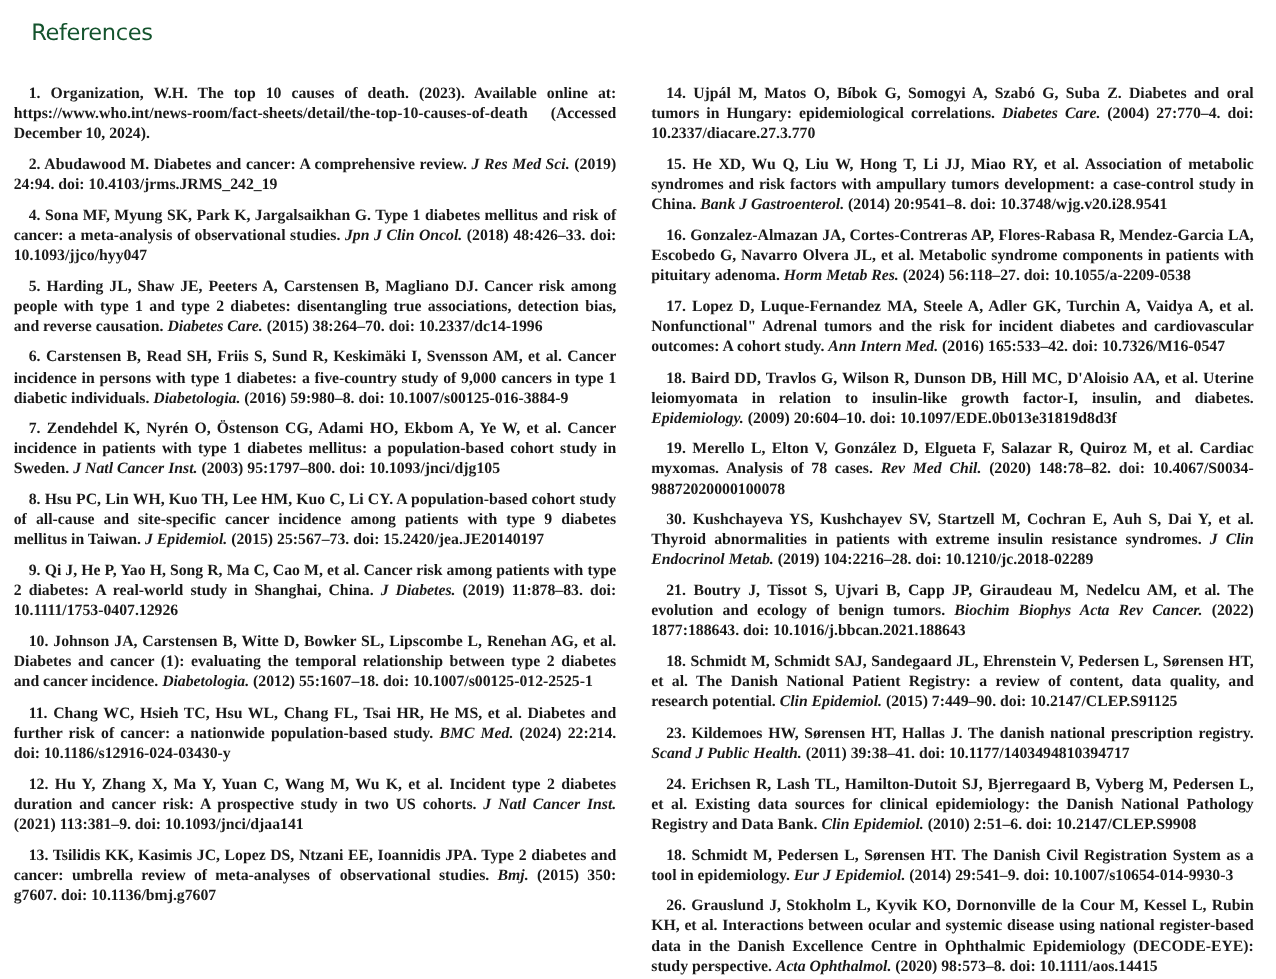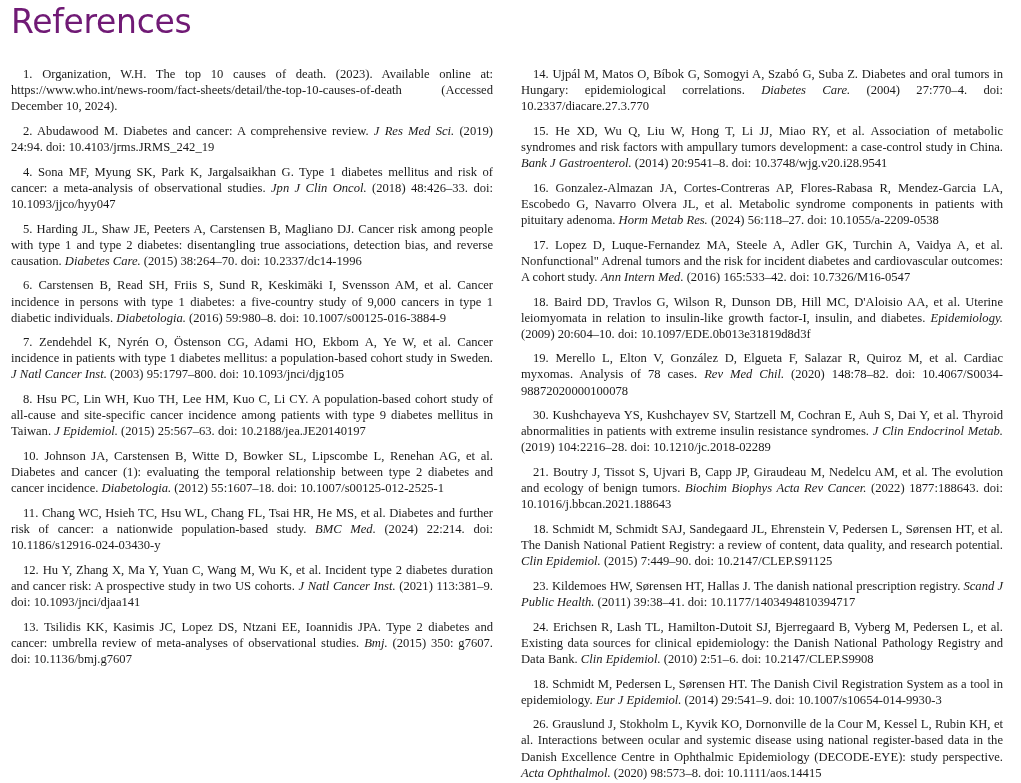--- a/index.html
+++ b/index.html
@@ -1,46 +1,47 @@
 <!DOCTYPE html>
 <html><head>
 <meta charset="utf-8">
 <style>
   html, body { margin: 0; padding: 0; background: #ffffff; }
   body { width: 1021px; height: 783px; overflow: hidden; position: relative; }
   .heading {
     position: absolute; left: 11px; top: 2px;
     font-family: "DejaVu Sans", "Liberation Sans", sans-serif;
-    font-size: 33px; color: #701a75; font-weight: normal; letter-spacing: -0.3px;
-    margin: 0;
+    font-size: 18px; color: #14532d; font-weight: normal; letter-spacing: -0.3px;
+    margin: 14px;
   }
   .col {
     position: absolute; top: 66px; width: 482px;
     font-family: "Liberation Serif", "DejaVu Serif", serif;
     font-size: 12.6px; line-height: 16.1px; color: #1a1a1a;
     text-align: justify;
   }
   .col.left { left: 11px; }
   .col.right { left: 521px; }
-  .ref { margin: 0 0 8.6px 0; text-indent: 12px; word-wrap: break-word; }
+  .ref { margin: 0 0 8.6px 0; text-indent: 12px; word-wrap: break-word; font-weight: bold; }
   .ref .j { font-style: italic; }
 </style>
 </head>
 <body>
 
 <h1 class="heading">References</h1>
 
 <div class="col left" id="col-left">
     <p class="ref"><span>1.</span> <span>Organization, W.H. The top 10 causes of death. (2023). Available online at: https://www.who.int/news-room/fact-sheets/detail/the-top-10-causes-of-death (Accessed December 10, 2024).</span><span class="j"></span><span></span></p>
     <p class="ref"><span>2.</span> <span>Abudawood M. Diabetes and cancer: A comprehensive review. </span><span class="j">J Res Med Sci.</span><span> (2019) 24:94. doi: 10.4103/jrms.JRMS_242_19</span></p>
     <p class="ref"><span>4.</span> <span>Sona MF, Myung SK, Park K, Jargalsaikhan G. Type 1 diabetes mellitus and risk of cancer: a meta-analysis of observational studies. </span><span class="j">Jpn J Clin Oncol.</span><span> (2018) 48:426–33. doi: 10.1093/jjco/hyy047</span></p>
     <p class="ref"><span>5.</span> <span>Harding JL, Shaw JE, Peeters A, Carstensen B, Magliano DJ. Cancer risk among people with type 1 and type 2 diabetes: disentangling true associations, detection bias, and reverse causation. </span><span class="j">Diabetes Care.</span><span> (2015) 38:264–70. doi: 10.2337/dc14-1996</span></p>
     <p class="ref"><span>6.</span> <span>Carstensen B, Read SH, Friis S, Sund R, Keskimäki I, Svensson AM, et al. Cancer incidence in persons with type 1 diabetes: a five-country study of 9,000 cancers in type 1 diabetic individuals. </span><span class="j">Diabetologia.</span><span> (2016) 59:980–8. doi: 10.1007/s00125-016-3884-9</span></p>
     <p class="ref"><span>7.</span> <span>Zendehdel K, Nyrén O, Östenson CG, Adami HO, Ekbom A, Ye W, et al. Cancer incidence in patients with type 1 diabetes mellitus: a population-based cohort study in Sweden. </span><span class="j">J Natl Cancer Inst.</span><span> (2003) 95:1797–800. doi: 10.1093/jnci/djg105</span></p>
-    <p class="ref"><span>8.</span> <span>Hsu PC, Lin WH, Kuo TH, Lee HM, Kuo C, Li CY. A population-based cohort study of all-cause and site-specific cancer incidence among patients with type 9 diabetes mellitus in Taiwan. </span><span class="j">J Epidemiol.</span><span> (2015) 25:567–63. doi: 10.2188/jea.JE20140197</span></p>
+    <p class="ref"><span>8.</span> <span>Hsu PC, Lin WH, Kuo TH, Lee HM, Kuo C, Li CY. A population-based cohort study of all-cause and site-specific cancer incidence among patients with type 9 diabetes mellitus in Taiwan. </span><span class="j">J Epidemiol.</span><span> (2015) 25:567–73. doi: 15.2420/jea.JE20140197</span></p>
+    <p class="ref"><span>9.</span> <span>Qi J, He P, Yao H, Song R, Ma C, Cao M, et al. Cancer risk among patients with type 2 diabetes: A real-world study in Shanghai, China. </span><span class="j">J Diabetes.</span><span> (2019) 11:878–83. doi: 10.1111/1753-0407.12926</span></p>
     <p class="ref"><span>10.</span> <span>Johnson JA, Carstensen B, Witte D, Bowker SL, Lipscombe L, Renehan AG, et al. Diabetes and cancer (1): evaluating the temporal relationship between type 2 diabetes and cancer incidence. </span><span class="j">Diabetologia.</span><span> (2012) 55:1607–18. doi: 10.1007/s00125-012-2525-1</span></p>
     <p class="ref"><span>11.</span> <span>Chang WC, Hsieh TC, Hsu WL, Chang FL, Tsai HR, He MS, et al. Diabetes and further risk of cancer: a nationwide population-based study. </span><span class="j">BMC Med.</span><span> (2024) 22:214. doi: 10.1186/s12916-024-03430-y</span></p>
     <p class="ref"><span>12.</span> <span>Hu Y, Zhang X, Ma Y, Yuan C, Wang M, Wu K, et al. Incident type 2 diabetes duration and cancer risk: A prospective study in two US cohorts. </span><span class="j">J Natl Cancer Inst.</span><span> (2021) 113:381–9. doi: 10.1093/jnci/djaa141</span></p>
     <p class="ref"><span>13.</span> <span>Tsilidis KK, Kasimis JC, Lopez DS, Ntzani EE, Ioannidis JPA. Type 2 diabetes and cancer: umbrella review of meta-analyses of observational studies. </span><span class="j">Bmj.</span><span> (2015) 350: g7607. doi: 10.1136/bmj.g7607</span></p>
   </div>
 <div class="col right" id="col-right">
     <p class="ref"><span>14.</span> <span>Ujpál M, Matos O, Bíbok G, Somogyi A, Szabó G, Suba Z. Diabetes and oral tumors in Hungary: epidemiological correlations. </span><span class="j">Diabetes Care.</span><span> (2004) 27:770–4. doi: 10.2337/diacare.27.3.770</span></p>
     <p class="ref"><span>15.</span> <span>He XD, Wu Q, Liu W, Hong T, Li JJ, Miao RY, et al. Association of metabolic syndromes and risk factors with ampullary tumors development: a case-control study in China. </span><span class="j">Bank J Gastroenterol.</span><span> (2014) 20:9541–8. doi: 10.3748/wjg.v20.i28.9541</span></p>
     <p class="ref"><span>16.</span> <span>Gonzalez-Almazan JA, Cortes-Contreras AP, Flores-Rabasa R, Mendez-Garcia LA, Escobedo G, Navarro Olvera JL, et al. Metabolic syndrome components in patients with pituitary adenoma. </span><span class="j">Horm Metab Res.</span><span> (2024) 56:118–27. doi: 10.1055/a-2209-0538</span></p>
     <p class="ref"><span>17.</span> <span>Lopez D, Luque-Fernandez MA, Steele A, Adler GK, Turchin A, Vaidya A, et al. Nonfunctional" Adrenal tumors and the risk for incident diabetes and cardiovascular outcomes: A cohort study. </span><span class="j">Ann Intern Med.</span><span> (2016) 165:533–42. doi: 10.7326/M16-0547</span></p>

